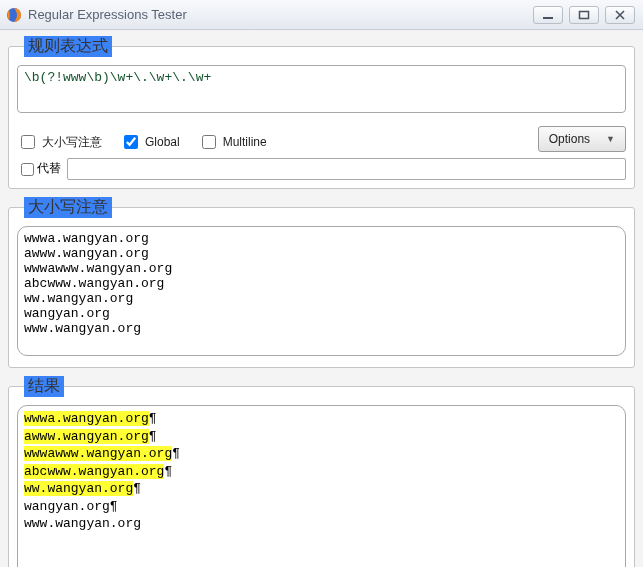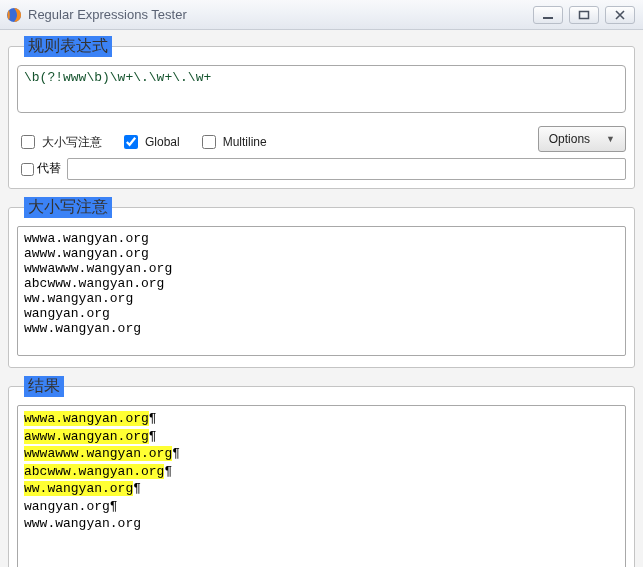--- a/index.html
+++ b/index.html
@@ -112,21 +112,21 @@
     height: 22px;
     border: 1px solid #a8a8a8;
     border-radius: 2px;
     padding: 2px 6px;
     font-size: 12px;
     background:#fff;
   }
   .textarea-box {
     width: 100%;
     border: 1px solid #a8a8a8;
-    border-radius: 2px;
+    border-radius: 10px;
     padding: 4px 6px;
     font-family: Consolas, "Courier New", monospace;
     font-size: 13px;
     resize: none;
     outline: none;
     background: #fff;
     color: #000;
     white-space: pre;
     overflow: auto;
   }

